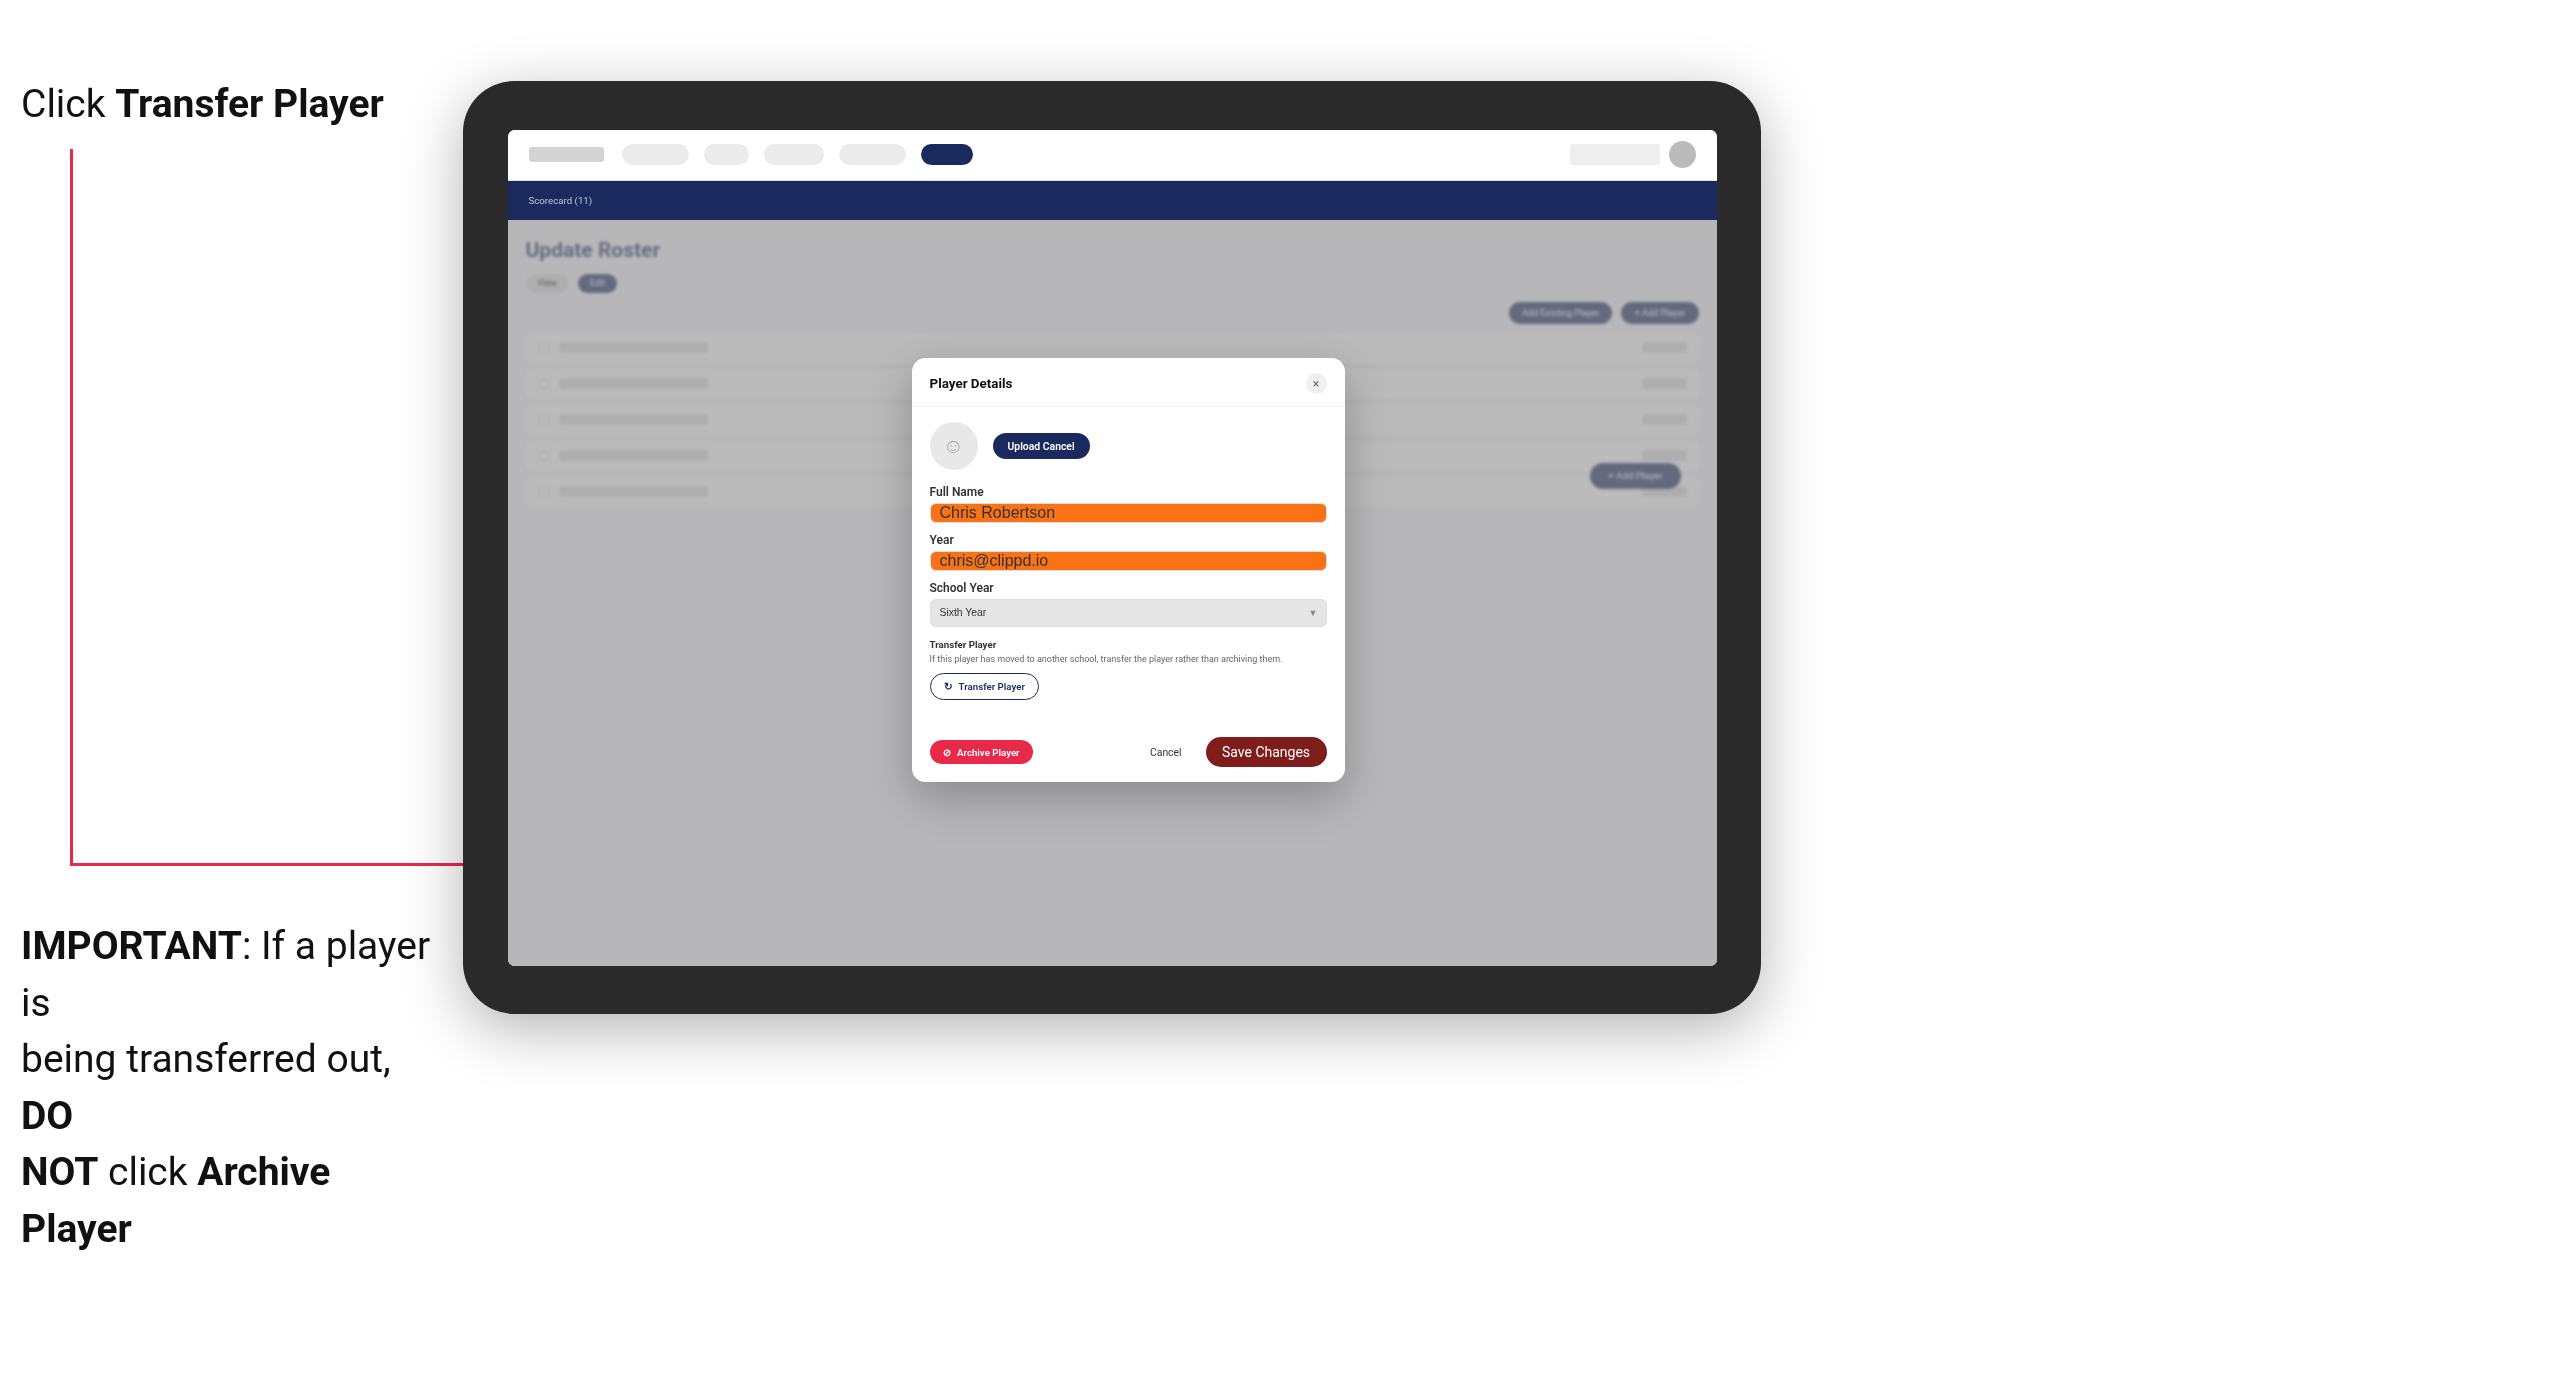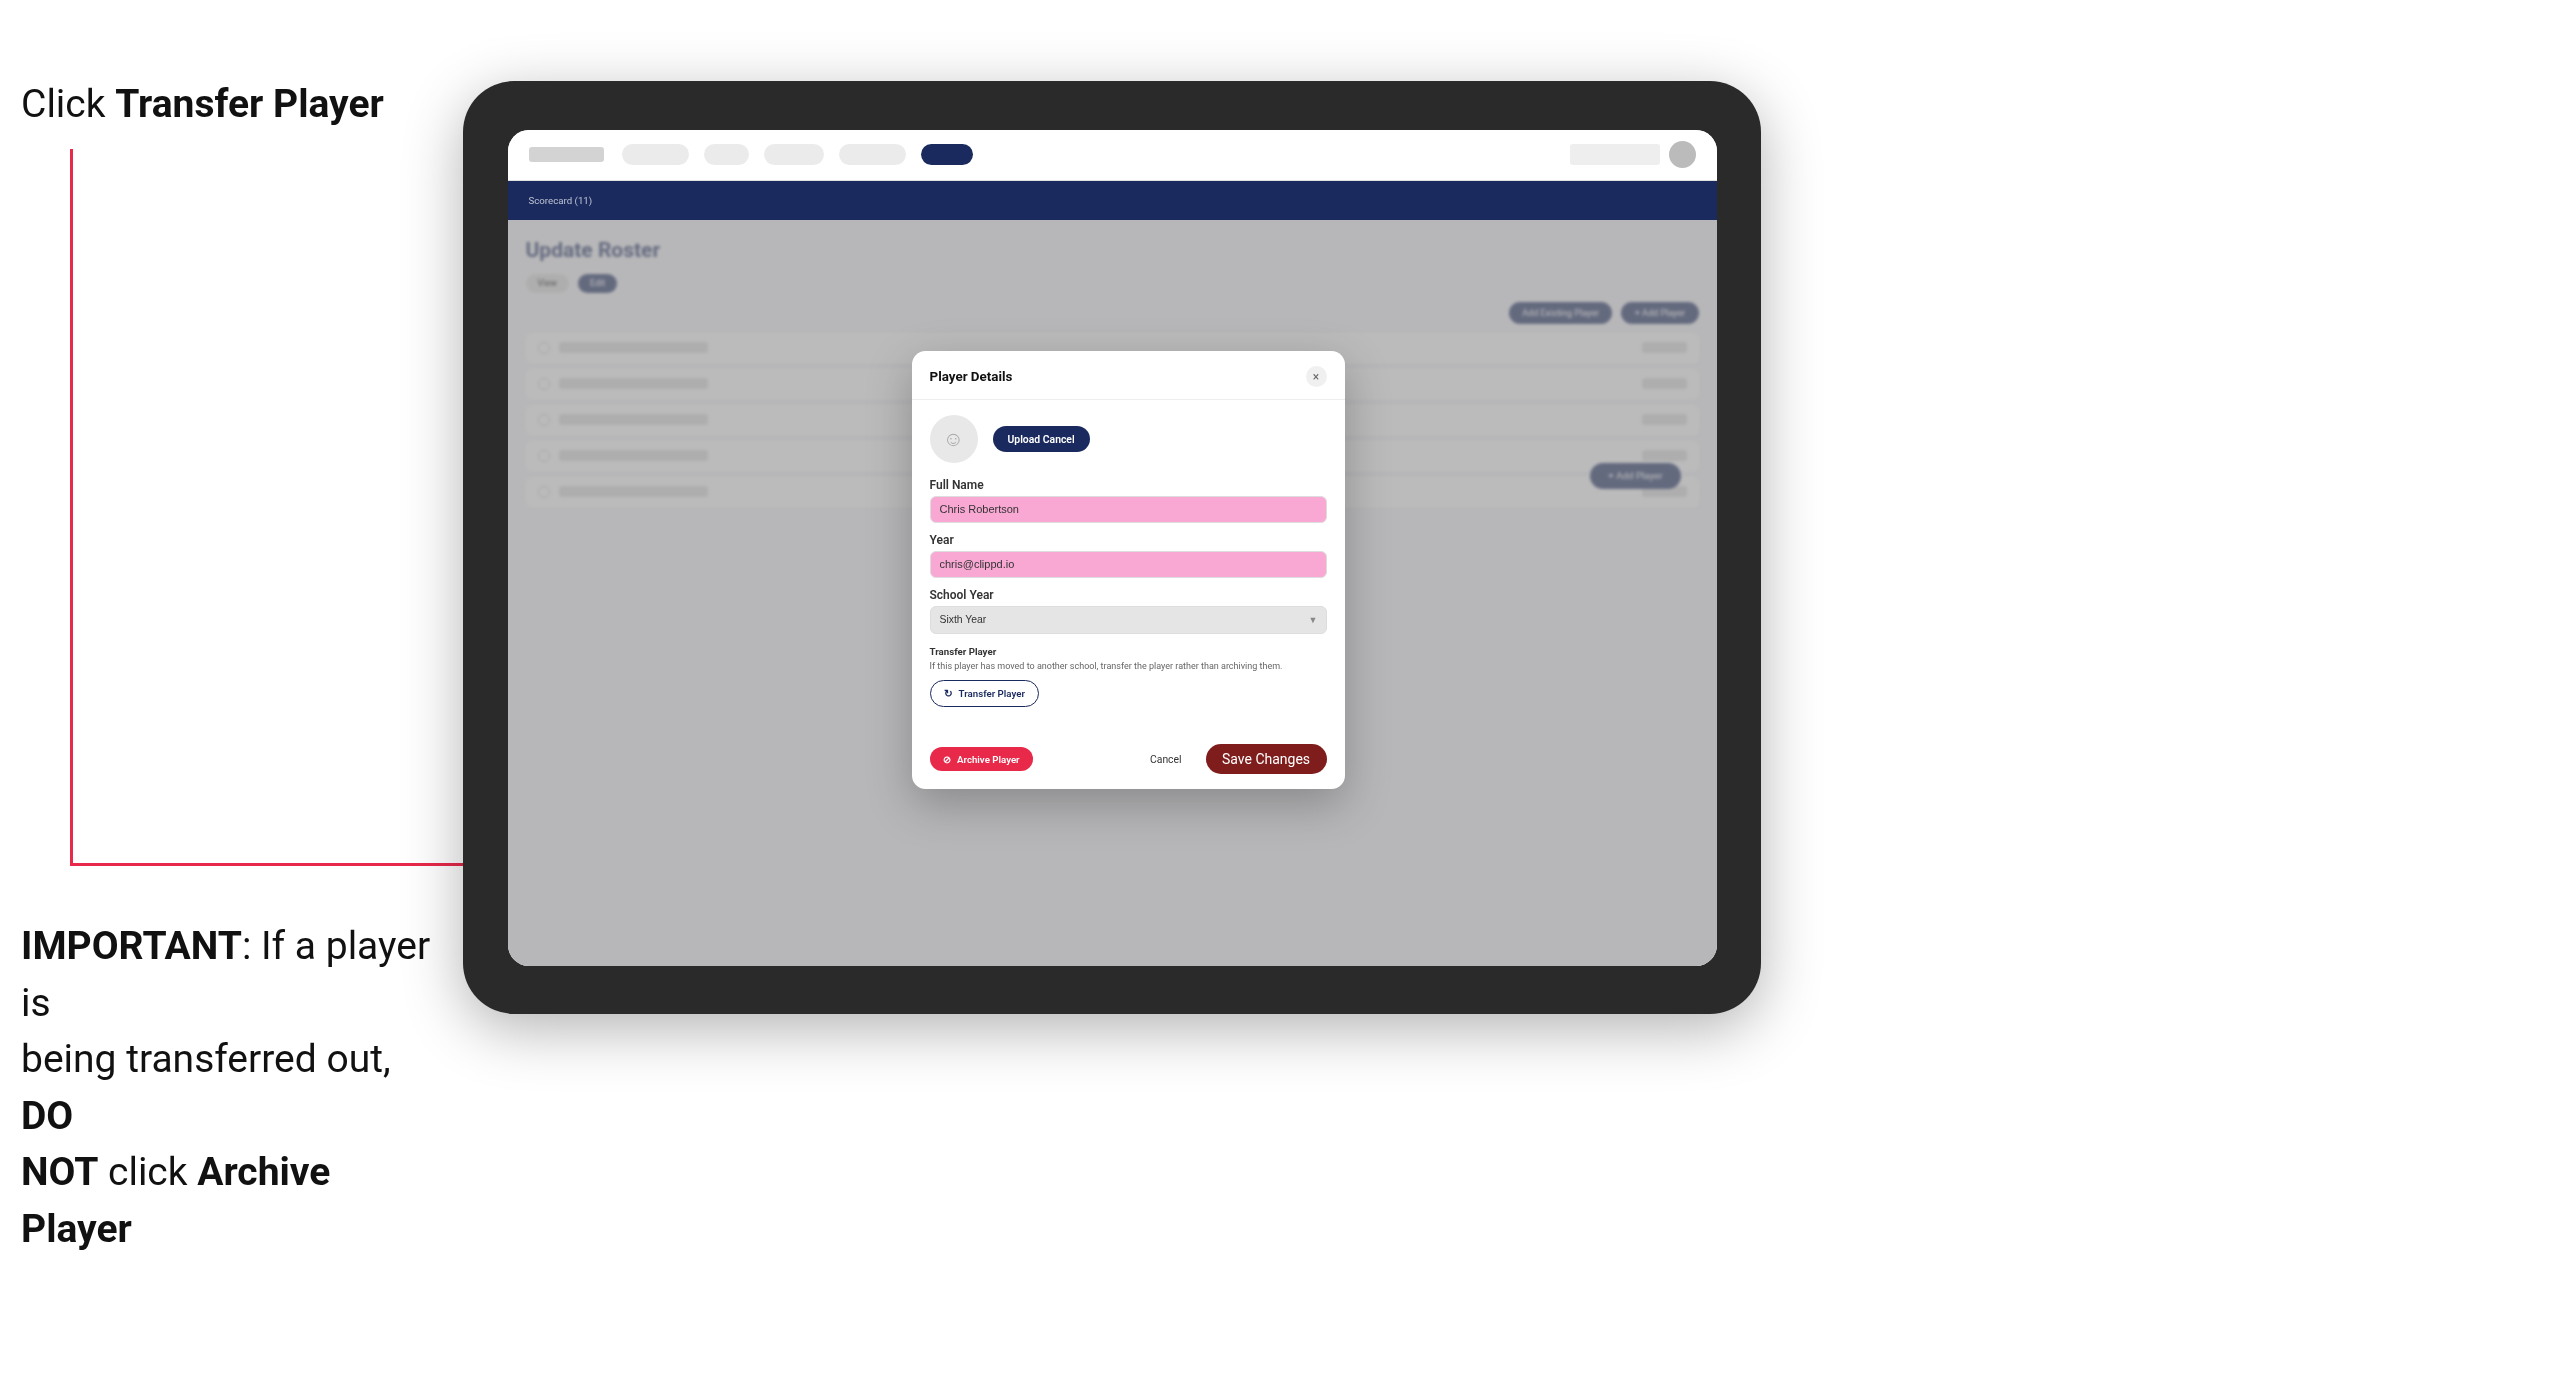--- a/index.html
+++ b/index.html
@@ -74,21 +74,21 @@
       border-radius: 51px;
       box-shadow: 0 15px 60px rgba(0,0,0,0.3);
       display: flex;
       align-items: center;
       justify-content: center;
     }
     .tablet-screen {
       width: 1209px;
       height: 836px;
       background: #f0f0f0;
-      border-radius: 21px;
+      border-radius: 7px;
       overflow: hidden;
       position: relative;
     }
 
     
     .app-nav {
       position: absolute;
       top: 0;
       left: 0;
       right: 0;
@@ -325,27 +325,27 @@
     }
     .form-label {
       font-size: 12px;
       font-weight: 600;
       color: #333;
       margin-bottom: 3.7px;
       display: block;
     }
     .form-input {
       width: 100%;
-      height: 27px;
+      height: 20px;
       border: 0.7px solid #ddd;
       border-radius: 6px;
       padding: 0 9px;
-      font-size: 11px;
+      font-size: 16px;
       color: #333;
-      background: #f9a8d4;
+      background: #f97316;
       outline: none;
     }
     .form-select {
       width: 100%;
       height: 28px;
       border: 0.7px solid #ddd;
       border-radius: 6px;
       padding: 0 9px;
       font-size: 10.4px;
       color: #333;

